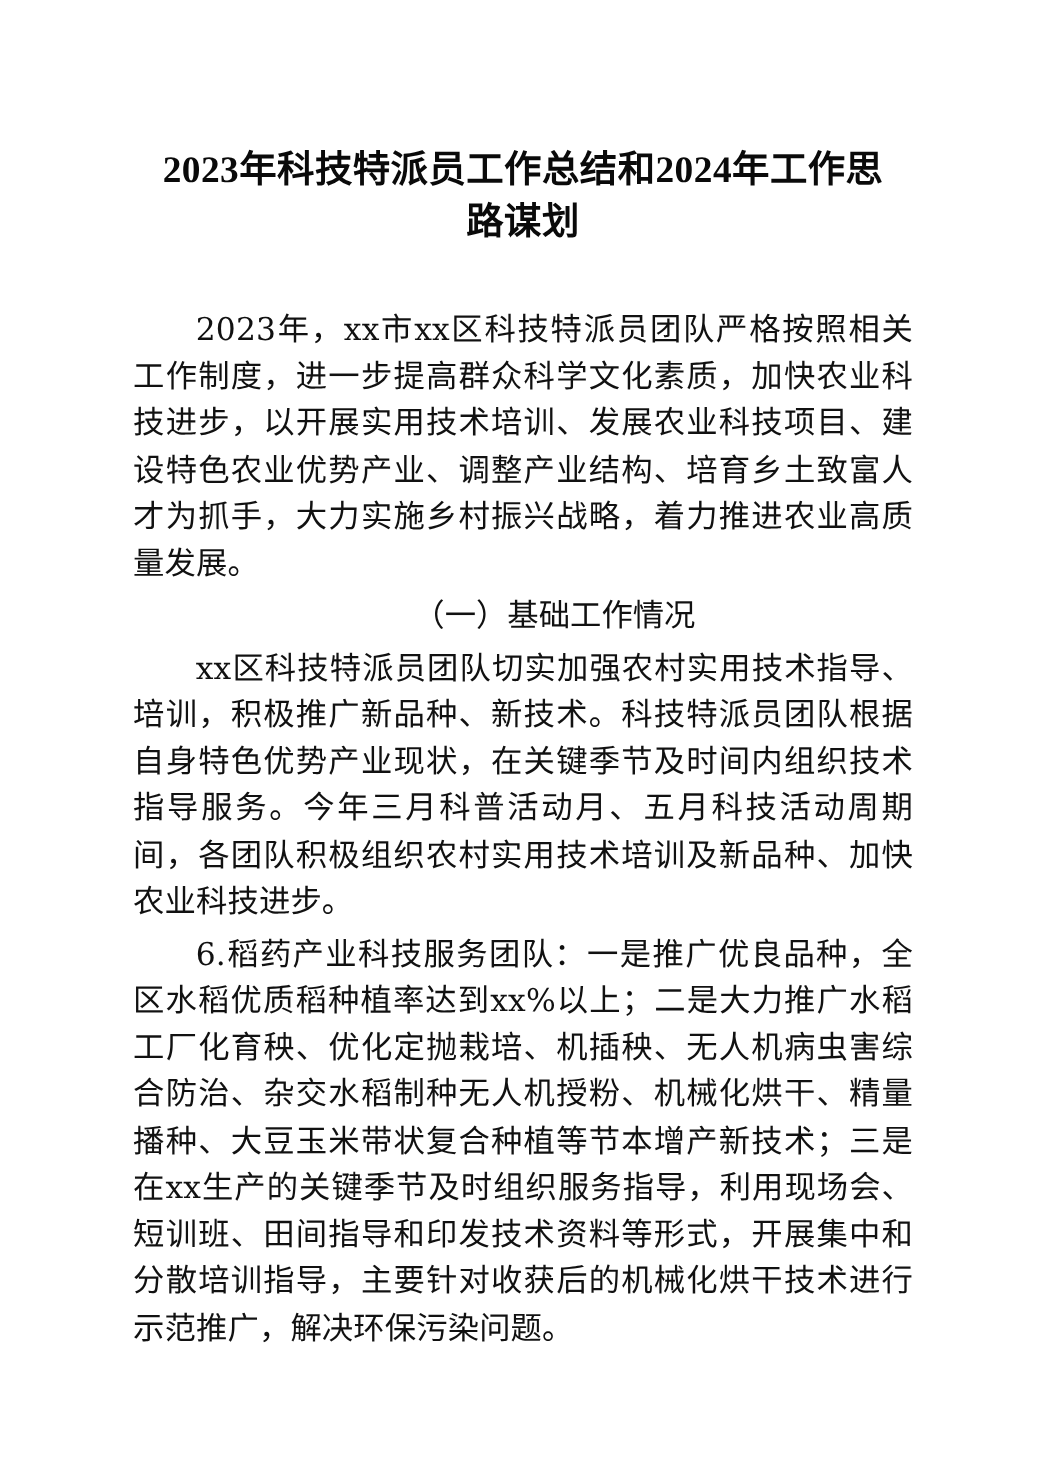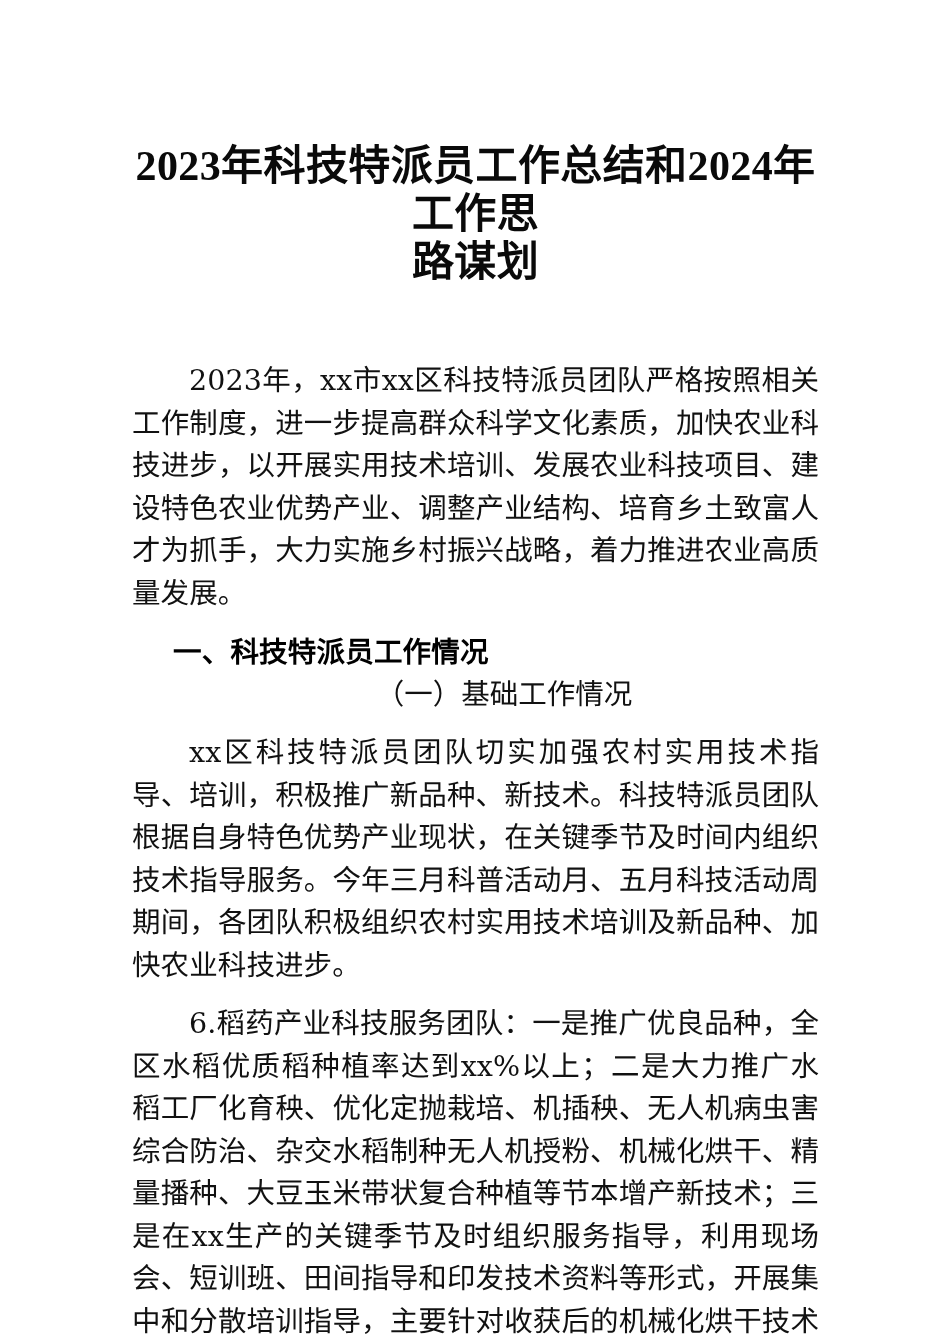--- a/index.html
+++ b/index.html
@@ -32,39 +32,39 @@
   
   .content {
     position: absolute;
     left: 116px;
     top: 0;
     width: 719px;
   }
 
   
   .doc-title {
-    margin: 14px;
+    margin: 3px;
     padding: 0;
     font-family: "Liberation Serif", "DejaVu Serif", serif;
     font-weight: bold;
-    font-size: 42px;
+    font-size: 34px;
     line-height: 48px;
     text-align: center;
     letter-spacing: 0.4px;
     padding-top: 128px;
     color: #0a0a0a;
     white-space: pre-line;
   }
 
   
   .title-gap { height: 44px; }
 
   
   .para {
-    margin: 16px;
+    margin: 5px;
     padding: 0;
     font-family: "DejaVu Serif", "Liberation Serif", serif;
     font-size: 28.5px;
     line-height: 42.5px;
     text-align: justify;
     text-justify: inter-ideograph;
     text-indent: 2em;
     letter-spacing: 0.1px;
     color: #111111;
     word-break: break-all;
@@ -108,21 +108,20 @@
 <div class="page">
   <div class="content">
 
     <h1 class="doc-title"><span>2023年科技特派员工作总结和2024年工作思</span>
 <span>路谋划</span></h1>
 
     <div class="title-gap"></div>
 
     <p class="para">2023年，xx市xx区科技特派员团队严格按照相关工作制度，进一步提高群众科学文化素质，加快农业科技进步，以开展实用技术培训、发展农业科技项目、建设特色农业优势产业、调整产业结构、培育乡土致富人才为抓手，大力实施乡村振兴战略，着力推进农业高质量发展。</p>
 
-    <p class="heading-1">一、科技特派员工作情况</p>
 
     <p class="heading-2">（一）基础工作情况</p>
 
     <p class="para">xx区科技特派员团队切实加强农村实用技术指导、培训，积极推广新品种、新技术。科技特派员团队根据自身特色优势产业现状，在关键季节及时间内组织技术指导服务。今年三月科普活动月、五月科技活动周期间，各团队积极组织农村实用技术培训及新品种、加快农业科技进步。</p>
 
     <p class="para para-num">6.稻药产业科技服务团队：一是推广优良品种，全区水稻优质稻种植率达到xx%以上；二是大力推广水稻工厂化育秧、优化定抛栽培、机插秧、无人机病虫害综合防治、杂交水稻制种无人机授粉、机械化烘干、精量播种、大豆玉米带状复合种植等节本增产新技术；三是在xx生产的关键季节及时组织服务指导，利用现场会、短训班、田间指导和印发技术资料等形式，开展集中和分散培训指导，主要针对收获后的机械化烘干技术进行示范推广，解决环保污染问题。</p>
 
     <div class="page-tail"></div>
 
   </div>

